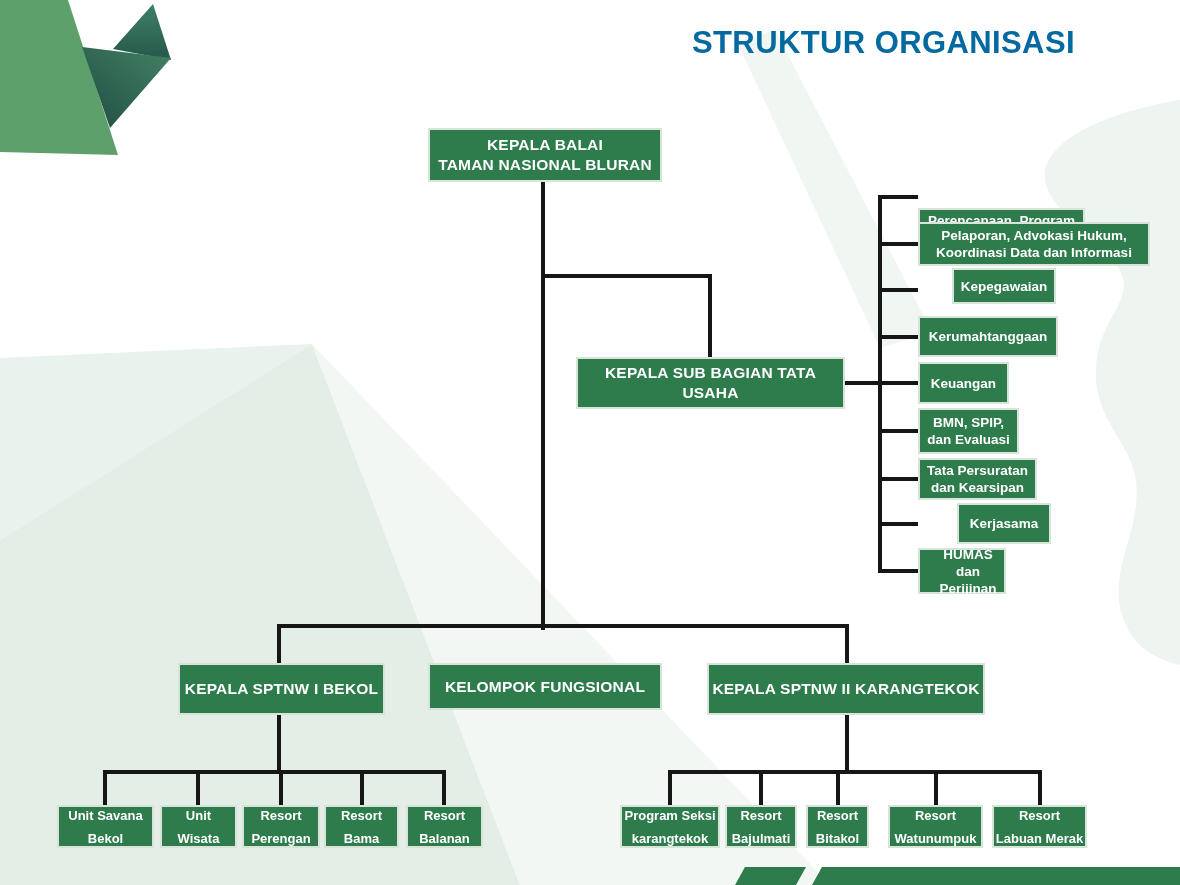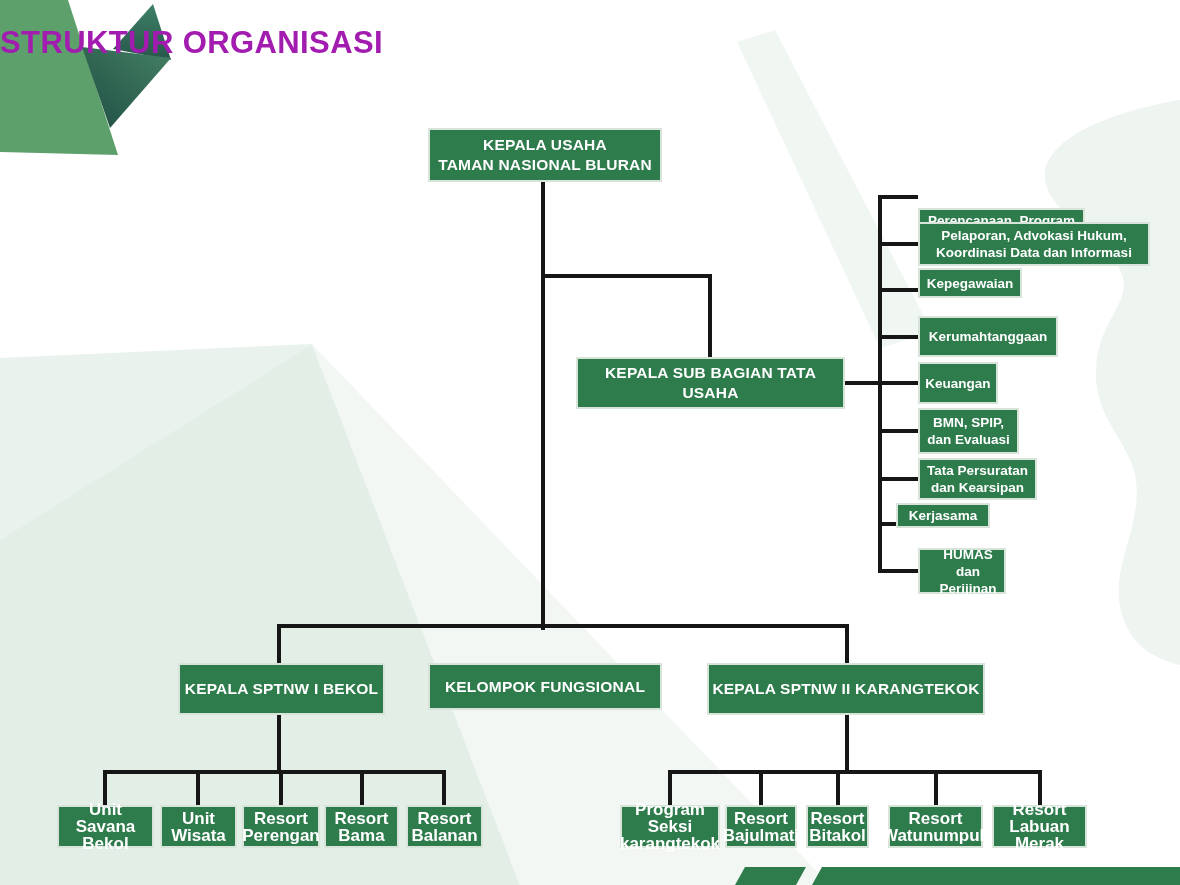--- a/index.html
+++ b/index.html
@@ -4,34 +4,34 @@
 <style>
   html,body{margin:0;padding:0;}
   .canvas{
     position:relative;width:1180px;height:885px;overflow:hidden;
     background:#ffffff;font-family:"Liberation Sans",sans-serif;
   }
   .decor-svg{position:absolute;left:0;top:0;z-index:0;pointer-events:none;}
   .connector-svg{position:absolute;left:0;top:0;z-index:1;pointer-events:none;}
   .title{
     position:absolute;left:0;top:20px;width:1075px;z-index:2;
-    text-align:left;font-weight:700;color:#a21caf;
+    text-align:right;font-weight:700;color:#0369a1;
     font-size:31px;line-height:46px;letter-spacing:.4px;
   }
   .box{
     position:absolute;z-index:2;box-sizing:border-box;
     background:var(--box-green,#2E7B4C);
     border:2px solid #d8e4da;
     color:#ffffff;font-weight:700;
     display:flex;align-items:center;justify-content:center;
     text-align:center;white-space:pre-line;
   }
   .box.big{font-size:15.5px;line-height:20px;letter-spacing:.2px;}
   .box.small{font-size:13.5px;line-height:17px;}
-  .box.leaf{font-size:17px;line-height:17px;}
+  .box.leaf{font-size:13px;line-height:23px;}
 </style>
 </head>
 <body>
 
 <div class="canvas">
 
   <svg class="decor-svg" width="1180" height="885" viewBox="0 0 1180 885">
     <defs>
       <linearGradient id="gradA" x1="0" y1="0" x2="0" y2="1">
         <stop offset="0" stop-color="#3E8066"></stop>
@@ -97,37 +97,37 @@
     <line x1="761" y1="770" x2="761" y2="807"></line>
     <line x1="838" y1="770" x2="838" y2="807"></line>
     <line x1="936" y1="770" x2="936" y2="807"></line>
     <line x1="1040" y1="770" x2="1040" y2="807"></line>
   </svg>
 
   <div class="title">
     <div>STRUKTUR ORGANISASI</div>
   </div>
 
-  <div class="box big" style="left:428px;top:128px;width:234px;height:54px;">KEPALA USAHA
+  <div class="box big" style="left:428px;top:128px;width:234px;height:54px;">KEPALA BALAI
 TAMAN NASIONAL BLURAN</div>
 
   <div class="box big" style="left:576px;top:357px;width:269px;height:52px;">KEPALA SUB BAGIAN TATA USAHA</div>
 
   <div class="box small" style="left:918px;top:176px;width:167px;height:42px;margin-top:32px;">Perencanaan, Program
 dan Anggaran</div>
   <div class="box small" style="left:918px;top:222px;width:232px;height:44px;">Pelaporan, Advokasi Hukum,
 Koordinasi Data dan Informasi</div>
-  <div class="box small" style="left:918px;top:268px;width:104px;height:30px;">Kepegawaian</div>
+  <div class="box small" style="left:952px;top:268px;width:104px;height:36px;">Kepegawaian</div>
   <div class="box small" style="left:918px;top:316px;width:140px;height:41px;">Kerumahtanggaan</div>
-  <div class="box small" style="left:918px;top:362px;width:80px;height:42px;">Keuangan</div>
+  <div class="box small" style="left:918px;top:362px;width:91px;height:42px;">Keuangan</div>
   <div class="box small" style="left:918px;top:458px;width:119px;height:42px;">Tata Persuratan
 dan Kearsipan</div>
   <div class="box small" style="left:918px;top:408px;width:101px;height:46px;">BMN, SPIP,
 dan Evaluasi</div>
-  <div class="box small" style="left:896px;top:503px;width:94px;height:25px;">Kerjasama</div>
+  <div class="box small" style="left:957px;top:503px;width:94px;height:41px;">Kerjasama</div>
   <div class="box small" style="left:918px;top:548px;width:88px;height:46px;padding-left:12px;">HUMAS dan
 Perijinan</div>
 
   <div class="box big" style="left:178px;top:663px;width:207px;height:52px;">KEPALA SPTNW I BEKOL</div>
   <div class="box big" style="left:428px;top:663px;width:234px;height:47px;">KELOMPOK FUNGSIONAL</div>
   <div class="box big" style="left:707px;top:663px;width:278px;height:52px;">KEPALA SPTNW II KARANGTEKOK</div>
 
   <div class="box leaf" style="left:57px;top:805px;width:97px;height:43px;">Unit Savana
 Bekol</div>
   <div class="box leaf" style="left:160px;top:805px;width:77px;height:43px;">Unit

